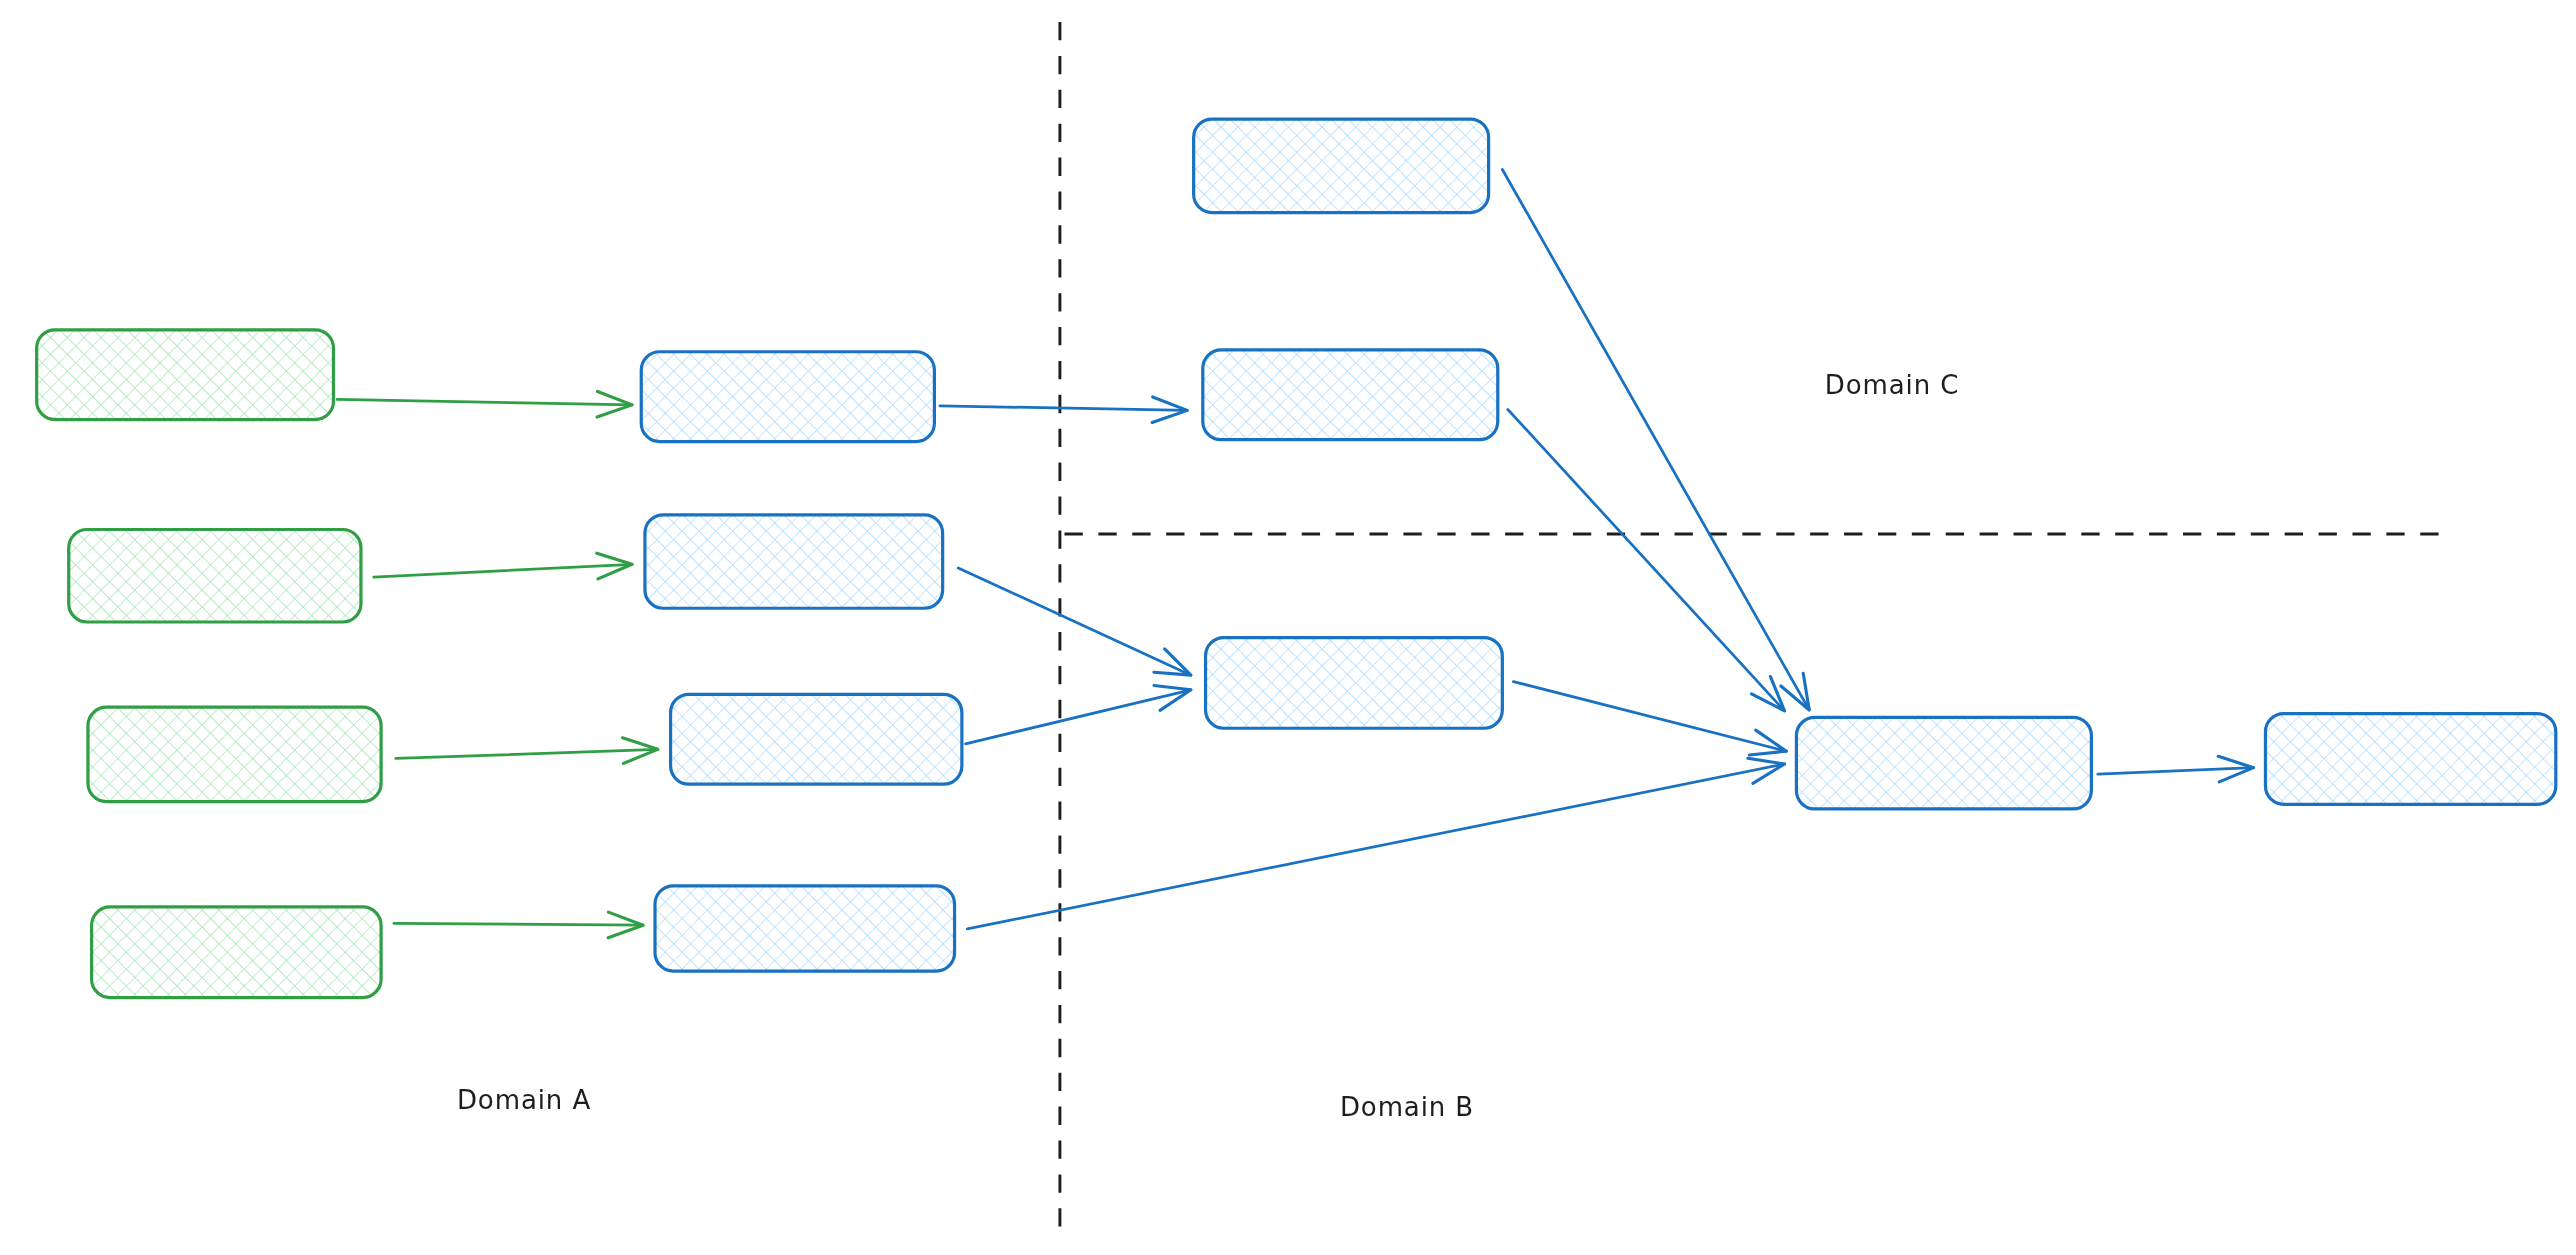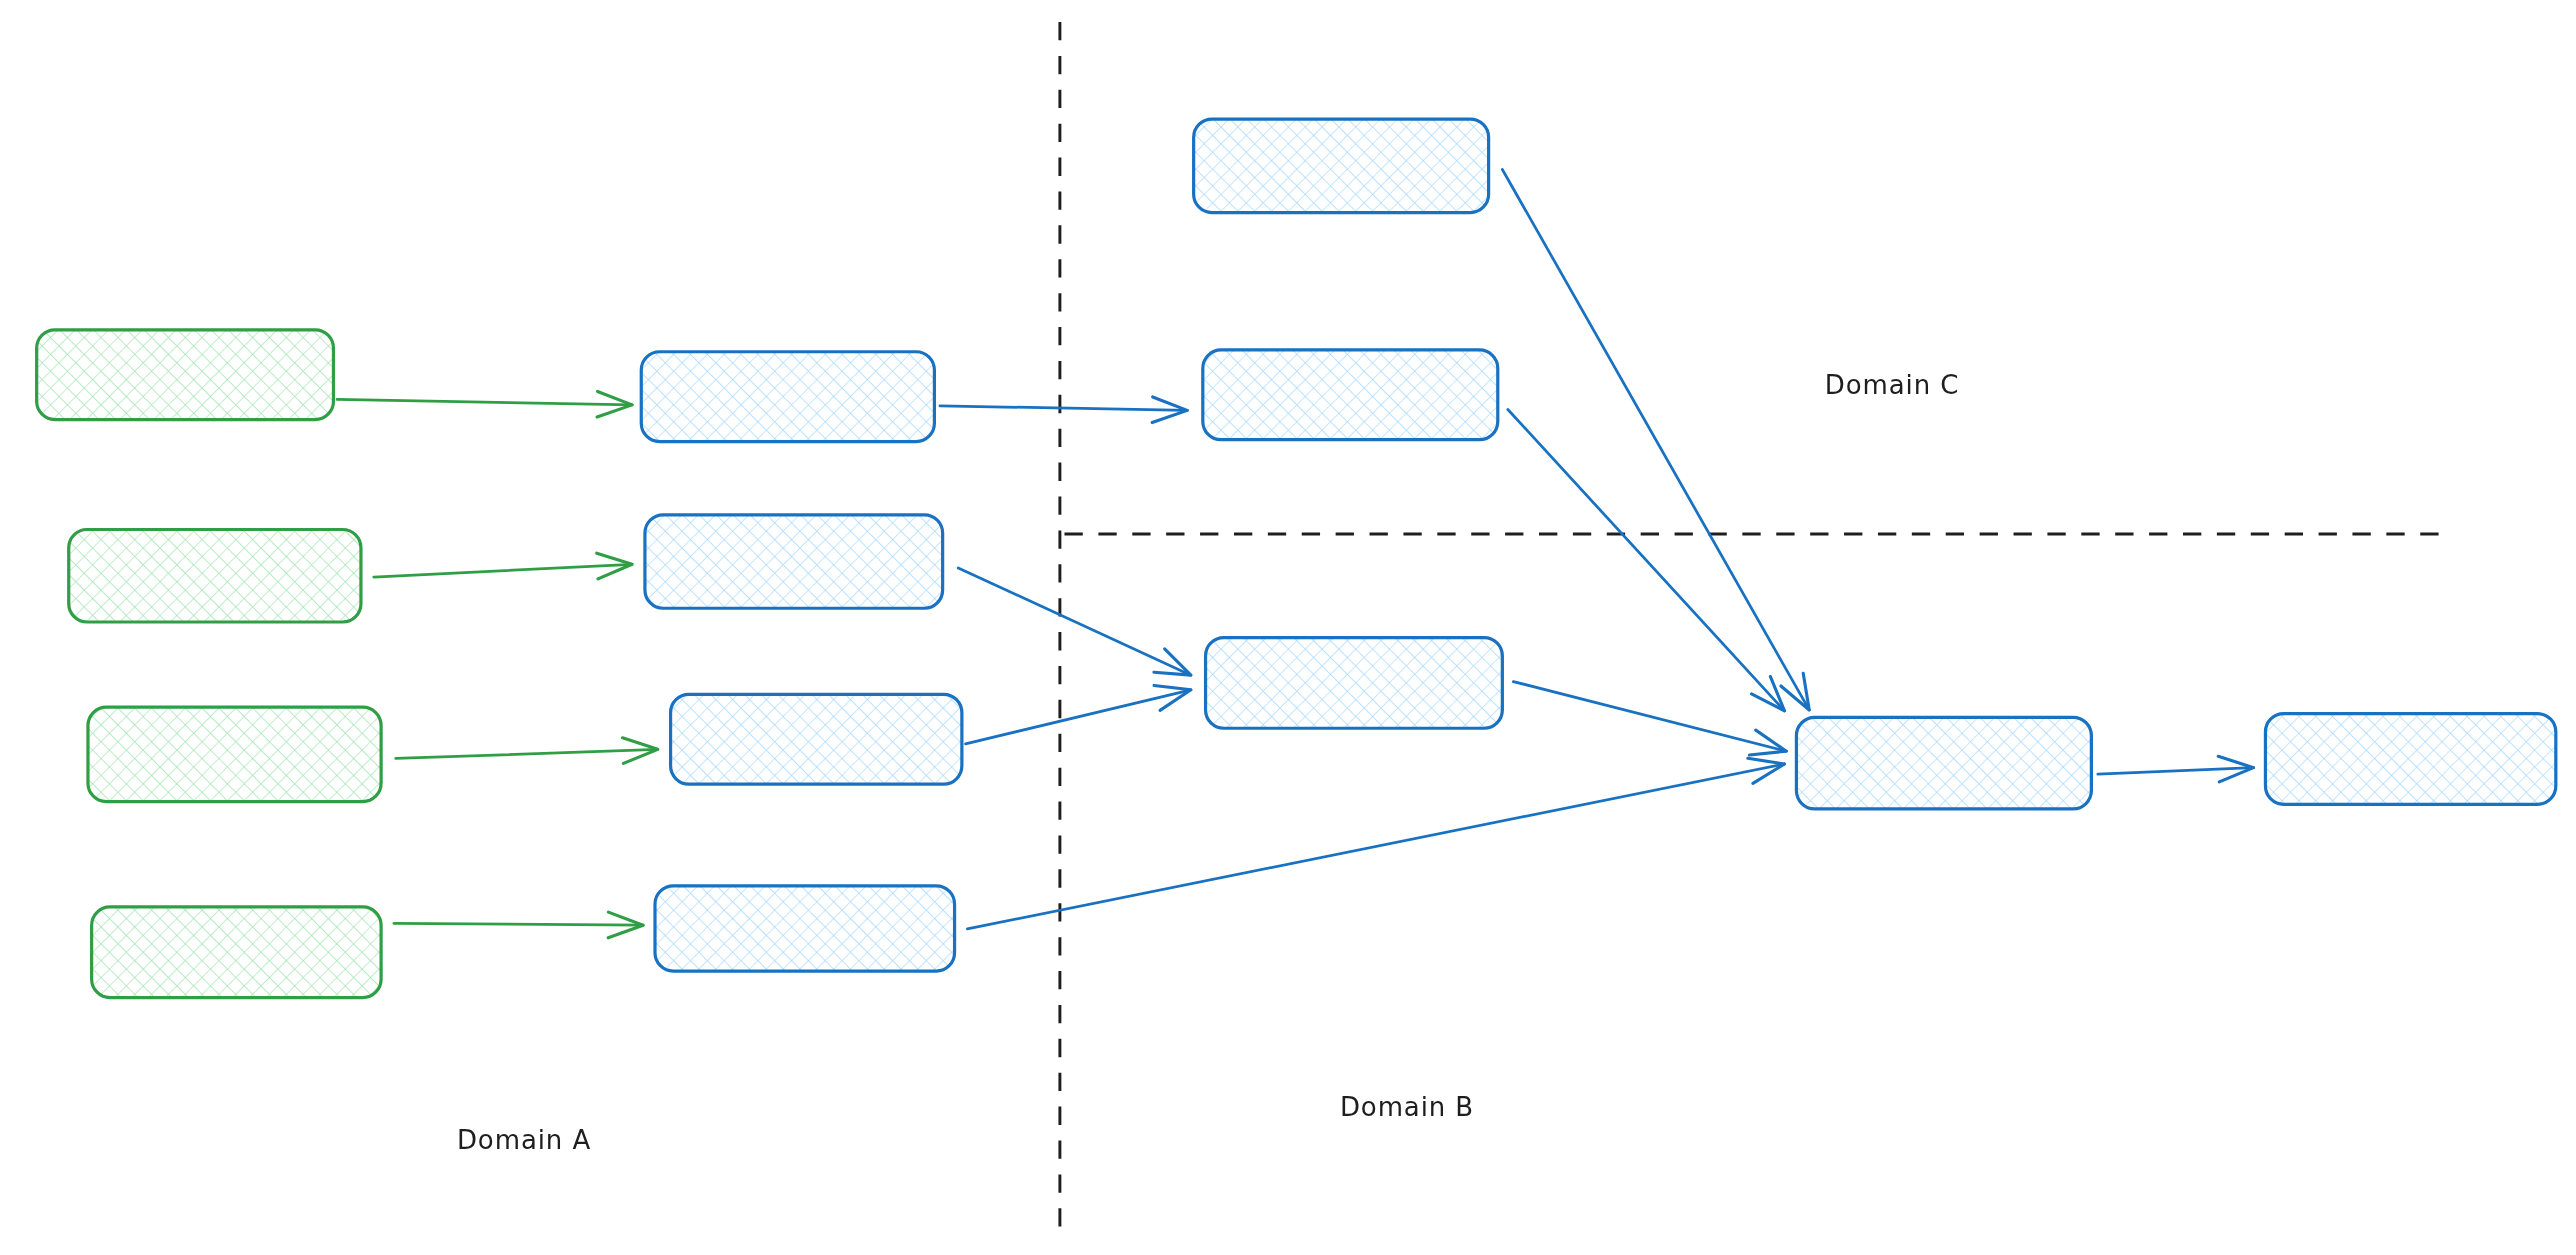--- a/index.html
+++ b/index.html
@@ -15,21 +15,21 @@
   .domain-label {
     position: absolute;
     transform: translate(-50%, -50%);
     font-family: "DejaVu Sans", sans-serif;
     font-size: 26px;
     letter-spacing: 0.9px;
     color: #1e1e1e;
     white-space: nowrap;
     user-select: none;
   }
-  #label-domain-a { left: 524px;  top: 1140px; text-align: center; }
+  #label-domain-a { left: 524px;  top: 1100px; text-align: center; }
   #label-domain-b { left: 1407px; top: 1107px; }
   #label-domain-c { left: 1892px; top: 385px;  }
 </style>
 </head>
 <body>
 
 <div class="canvas">
 
   <svg class="diagram" id="diagram" width="2576" height="1255" viewBox="0 0 2812 1370" xmlns="http://www.w3.org/2000/svg">
     <defs>

